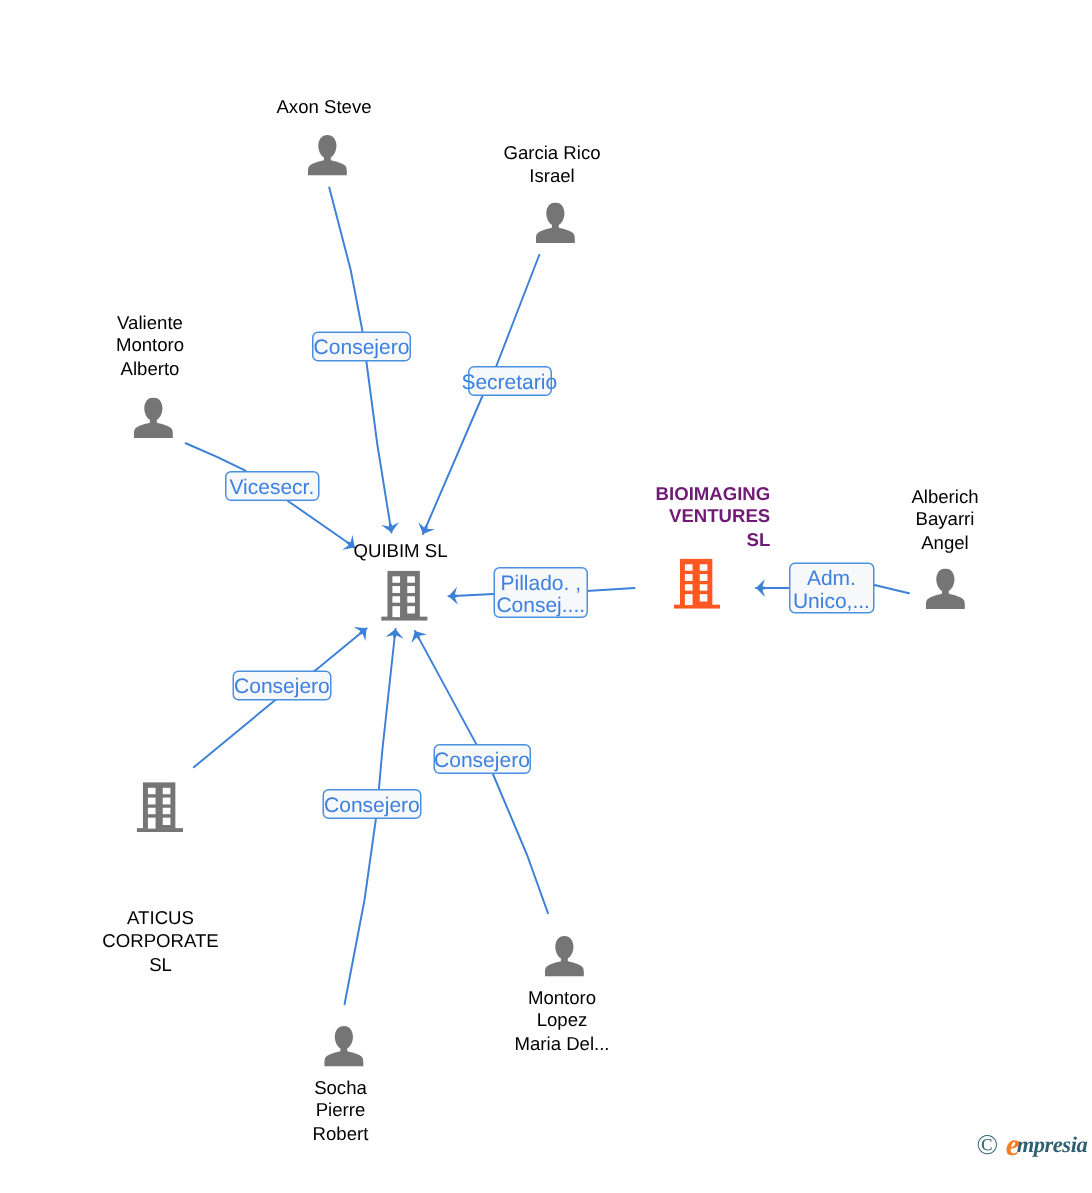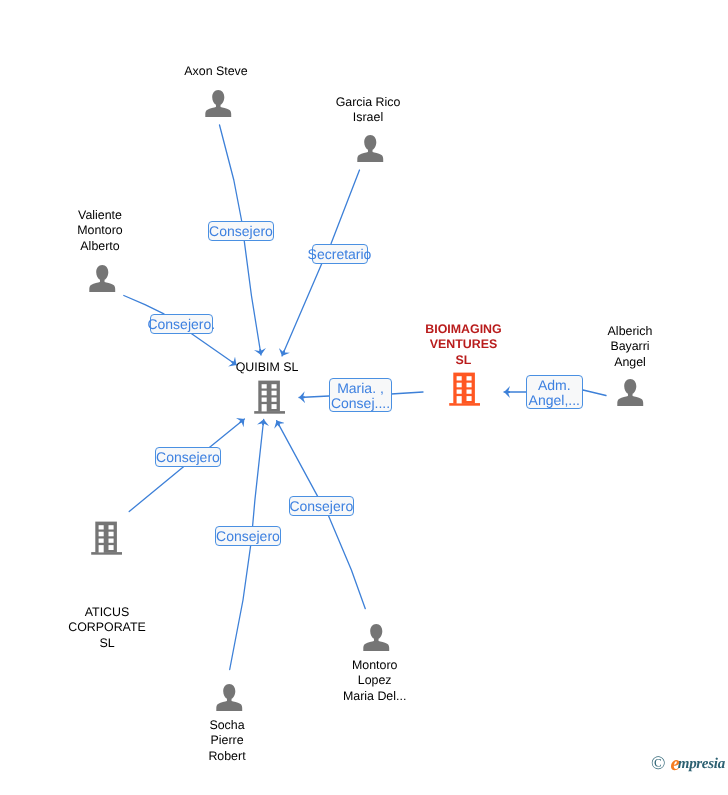--- a/index.html
+++ b/index.html
@@ -1,21 +1,21 @@
 <!DOCTYPE html>
 <html><head>
 <meta charset="utf-8">
 <style>
   html,body{margin:0;padding:0;background:#fff;}
   body{width:728px;height:795px;font-family:"Liberation Sans",sans-serif;overflow:hidden;
         -webkit-font-smoothing:antialiased;text-rendering:geometricPrecision;}
   #stage{position:relative;width:728px;height:795px;background:#ffffff;}
   #edges{position:absolute;left:0;top:0;width:728px;height:795px;pointer-events:none;}
   .nodetext{position:absolute;text-align:center;color:#000000;font-size:12.4px;line-height:15.4px;white-space:pre-line;}
-  .nodetext.b{font-weight:bold;color:#b91c1c;}
+  .nodetext.b{font-weight:bold;color:#701a75;text-align:right;}
   .icon{position:absolute;}
   .lbl{position:absolute;border:1px solid #4a90e2;border-radius:4px;background:#f7f8f9;
        color:#3d80e0;font-size:14px;line-height:15px;display:flex;align-items:center;
        justify-content:center;box-sizing:border-box;text-align:center;white-space:pre-line;
        padding-top:1px;}
   #logo{position:absolute;left:651px;top:753px;white-space:nowrap;
         font-family:Liberation Serif, serif;font-style:italic;line-height:16px;}
   #logo-c{font-size:19px;font-style:normal;color:#35697a;
           position:relative;top:1px;letter-spacing:5px;}
   #logo-e{font-size:21px;font-weight:bold;color:#f57c20;
@@ -115,25 +115,25 @@
       <div class="icon" style="left: 363px; top: 624px;"><svg width="26.5" height="27" viewBox="0 0 26.5 27">
           <path fill="#757575" d="M13.25 0C9.53 0 7.2 3.1 7.2 7.25c0 3.55 1.9 6.65 3.75 7.6v2.05C9.1 17.4 4.8 18.35 2.45 19.7 0.6 20.75 0.3 22.2 0.3 24.3V27h25.9v-2.7c0-2.1-0.3-3.55-2.15-4.6-2.35-1.35-6.65-2.3-8.5-2.8v-2.05c1.85-0.95 3.75-4.05 3.75-7.6C19.3 3.1 16.97 0 13.25 0z"></path>
         </svg></div>
       <div class="nodetext" style="left: 324.7px; top: 658px; width: 100px;">Montoro
 Lopez
 Maria Del...</div>
     </div>
   <div id="labels-layer">
       <div class="lbl" style="left: 208px; top: 221px; width: 66px; height: 20px;">Consejero</div>
       <div class="lbl" style="left: 287.5px; top: 244px; width: 56px; height: 20px; margin-left: 24px;">Secretario</div>
-      <div class="lbl" style="left: 149.5px; top: 314px; width: 63.5px; height: 20px;">Consejero.</div>
-      <div class="lbl" style="left: 329px; top: 378px; width: 63px; height: 34px;">Maria. ,
+      <div class="lbl" style="left: 149.5px; top: 314px; width: 63.5px; height: 20px;">Vicesecr.</div>
+      <div class="lbl" style="left: 329px; top: 378px; width: 63px; height: 34px;">Pillado. ,
 Consej....</div>
       <div class="lbl" style="left: 525.8px; top: 375px; width: 57px; height: 34px;">Adm.
-Angel,...</div>
+Unico,...</div>
       <div class="lbl" style="left: 155.3px; top: 446.7px; width: 65.3px; height: 20px;">Consejero</div>
       <div class="lbl" style="left: 288.8px; top: 495.6px; width: 65px; height: 20px;">Consejero</div>
       <div class="lbl" style="left: 215.3px; top: 525.9px; width: 65.3px; height: 20px;">Consejero</div>
     </div>
 
   <div id="logo">
     <span id="logo-c">©</span><span id="logo-e">e</span><span id="logo-rest">mpresia</span>
   </div>
 </div>
 

